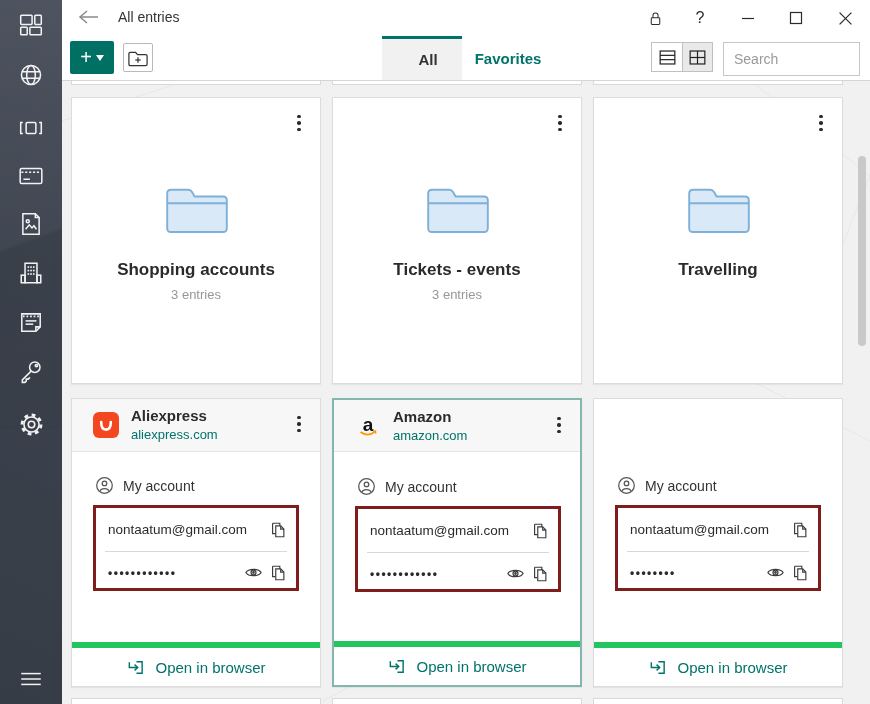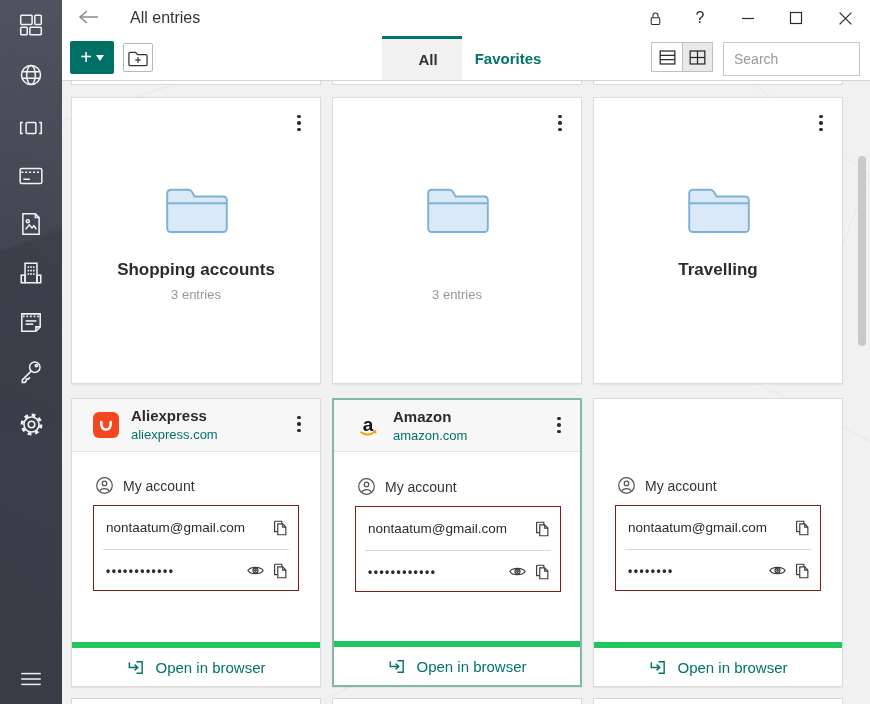--- a/index.html
+++ b/index.html
@@ -11,21 +11,21 @@
     background:linear-gradient(205deg,#454b57 0%,#3d434e 40%,#363c46 100%); z-index:5; }
   #sidebar .facet { position:absolute; left:0; top:0; width:62px; height:430px;
     background:linear-gradient(160deg, rgba(255,255,255,0.05) 0%, rgba(255,255,255,0.02) 55%, rgba(0,0,0,0.05) 56%, rgba(0,0,0,0.03) 100%); pointer-events:none; }
   .side-item { position:absolute; left:0; width:62px; height:34px; display:flex; align-items:center; justify-content:center; cursor:pointer; }
   .side-item svg { stroke:#fff; fill:none; stroke-width:1.4; opacity:0.93; }
 
   
   #titlebar { position:absolute; left:62px; top:0; width:808px; height:36px; background:#fff; }
   #back-btn { position:absolute; left:14px; top:7px; width:26px; height:22px; border:none; background:transparent; cursor:pointer; }
   #back-btn svg { stroke:#8a8a8a; fill:none; stroke-width:1.5; }
-  #page-title { position:absolute; left:56px; top:9px; font-size:16px; color:#333;margin-left:12px; }
+  #page-title { position:absolute; left:56px; top:9px; font-size:14px; color:#333; }
   .win-btn { position:absolute; top:4px; width:30px; height:28px; border:none; background:transparent; display:flex; align-items:center; justify-content:center; cursor:pointer; }
   .win-btn svg { stroke:#2b2b2b; fill:none; stroke-width:1.2; }
   #btn-lock{ left:578px; } #btn-help{ left:623px; } #btn-min{ left:671px; } #btn-max{ left:719px; } #btn-close{ left:768px; }
   #btn-help span { font-size:16px; color:#2b2b2b; font-weight:400; }
 
   
   #toolbar { position:absolute; left:62px; top:36px; width:808px; height:44px; background:#fff; }
   #add-btn { position:absolute; left:8px; top:5px; width:44px; height:33px; background:var(--accent-btn); border:none; border-radius:2px;
     color:#fff; display:flex; align-items:center; justify-content:center; gap:4px; cursor:pointer; }
   #add-btn .plus { font-size:20px; line-height:18px; font-weight:400; margin-top:-2px; }
@@ -65,21 +65,21 @@
   .folder-name { position:absolute; left:0; top:162px; width:100%; text-align:center; font-size:17px; font-weight:700; color:#2b2b2b; }
   .folder-count { position:absolute; left:0; top:189px; width:100%; text-align:center; font-size:13px; color:#979797; }
 
   .acc-header { position:absolute; left:0; top:0; width:100%; height:53px; background:#f7f7f7; border-bottom:1px solid #e4e4e4; }
   .account-card.selected .acc-header { height:52px; }
   .logo-slot { position:absolute; left:21px; top:13px; width:26px; height:26px; }
   .acc-title { position:absolute; left:59px; top:8px; font-size:15px; font-weight:700; color:#2b2b2b; }
   .acc-domain { position:absolute; left:59px; top:28px; font-size:13px; color:var(--accent); }
   .acc-user-row { position:absolute; left:23px; top:77px; display:flex; align-items:center; gap:9px; font-size:14px; color:#333; }
   .acc-user-row svg { stroke:#555; fill:none; stroke-width:1.3; }
-  .field-box { position:absolute; left:21px; top:106px; width:206px; height:86px; border:1px solid #7f1d1d; background:#fff; }
+  .field-box { position:absolute; left:21px; top:106px; width:206px; height:86px; border:3px solid #7f1d1d; background:#fff; }
   .field-row { position:absolute; left:0; width:100%; height:43px; display:flex; align-items:center; padding:0 9px 0 12px; }
   .field-row.login { top:0; }
   .field-row.password { top:43px; }
   .field-divider { position:absolute; left:9px; right:9px; top:43px; height:0; border-top:1px solid #d8d8d8; }
   .login-value { font-size:13.5px; color:#2b2b2b; flex:1; white-space:nowrap; overflow:hidden; }
   .password-mask { font-size:12px; letter-spacing:1.5px; color:#2b2b2b; flex:1; font-weight:700; }
   .icon-btn { border:none; background:transparent; cursor:pointer; padding:0; display:flex; align-items:center; }
   .icon-btn svg { stroke:#3d3d3d; fill:none; stroke-width:1.3; }
   .field-row .icon-btn { margin-left:6px; }
   .acc-footer { position:absolute; left:0; bottom:0; width:100%; height:44px; border-top:6px solid #22c55e;
@@ -291,20 +291,21 @@
   <div class="card folder-card" style="left: 270px;">
     <button class="kebab">
             <i></i>
             <i></i>
             <i></i>
           </button>
     <svg class="folder-glyph" width="66" height="50" viewBox="0 0 66 52">
       <path d="M2,10 Q2,6 6,6 H24 Q26.5,6 28,8.5 L30.5,13 H60 Q64,13 64,17 V46 Q64,50 60,50 H6 Q2,50 2,46 Z" fill="#d9e9f7" stroke="#7fb0d8" stroke-width="2" stroke-linejoin="round"></path>
       <line x1="2" y1="20" x2="64" y2="20" stroke="#7fb0d8" stroke-width="2"></line>
     </svg>
+    <div class="folder-name">Tickets - events</div>
     <div class="folder-count">3 entries</div>
   </div>
 
   <div class="card folder-card" style="left: 531px;">
     <button class="kebab">
             <i></i>
             <i></i>
             <i></i>
           </button>
     <svg class="folder-glyph" width="66" height="50" viewBox="0 0 66 52">

